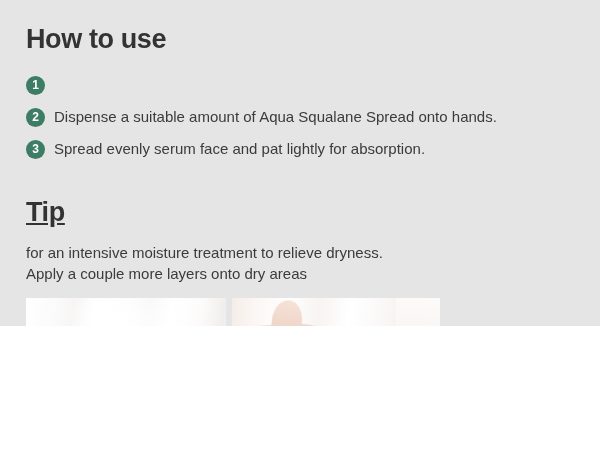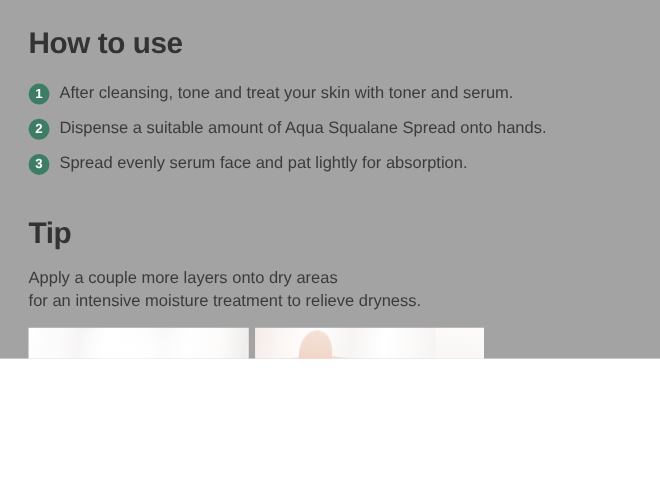--- a/index.html
+++ b/index.html
@@ -9,36 +9,36 @@
     height: 450px;
     background: #ffffff;
     font-family: "Liberation Sans", sans-serif;
     -webkit-font-smoothing: antialiased;
   }
 
   .page {
     position: relative;
     width: 600px;
     height: 326px;
-    background: #a3a3a3;
+    background: #e5e5e5;
     overflow: hidden;
   }
 
   
   .section-title {
     position: absolute;
     left: 26px;
     font-size: 27px;
     font-weight: bold;
     color: #333333;
     letter-spacing: -0.4px;
     line-height: 1;
   }
   #how-to-use-title { top: 26px; }
-  #tip-title { top: 199px; }
+  #tip-title { top: 199px; text-decoration: underline; }
 
   
   .steps {
     position: absolute;
     left: 26px;
     top: 69px;
     list-style: none;
   }
   .step-row {
     display: flex;
@@ -279,40 +279,39 @@
 <body>
 
 <div class="page">
 
   <h1 class="section-title" id="how-to-use-title">How to use</h1>
 
   <ol class="steps">
 
     <li class="step-row">
       <span class="step-badge">1</span>
-      <span class="step-text">After cleansing, tone and treat your skin with toner and serum.</span>
     </li>
 
     <li class="step-row">
       <span class="step-badge">2</span>
       <span class="step-text">Dispense a suitable amount of Aqua Squalane Spread onto hands.</span>
     </li>
 
     <li class="step-row">
       <span class="step-badge">3</span>
       <span class="step-text">Spread evenly serum face and pat lightly for absorption.</span>
     </li>
 
   </ol>
 
   <h1 class="section-title" id="tip-title">Tip</h1>
 
   <div class="tip-body">
+    <div class="tip-line">for an intensive moisture treatment to relieve dryness.</div>
     <div class="tip-line">Apply a couple more layers onto dry areas</div>
-    <div class="tip-line">for an intensive moisture treatment to relieve dryness.</div>
   </div>
 
   <div class="photo-strip">
 
     <div class="photo" id="photo-apply-cream">
       <div class="bg-curtain"></div>
       <div class="bg-soft-glow"></div>
       <div class="hand1-forearm"></div>
       <div class="hand1-back"></div>
       <div class="hand1-knuckle"></div>

